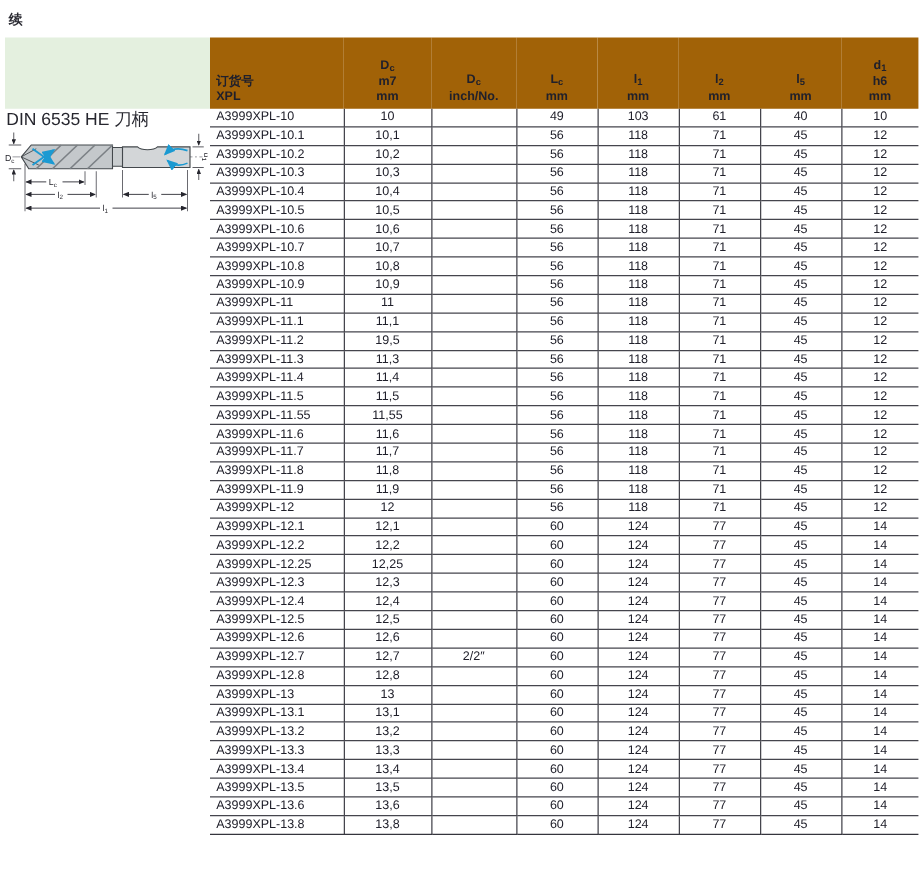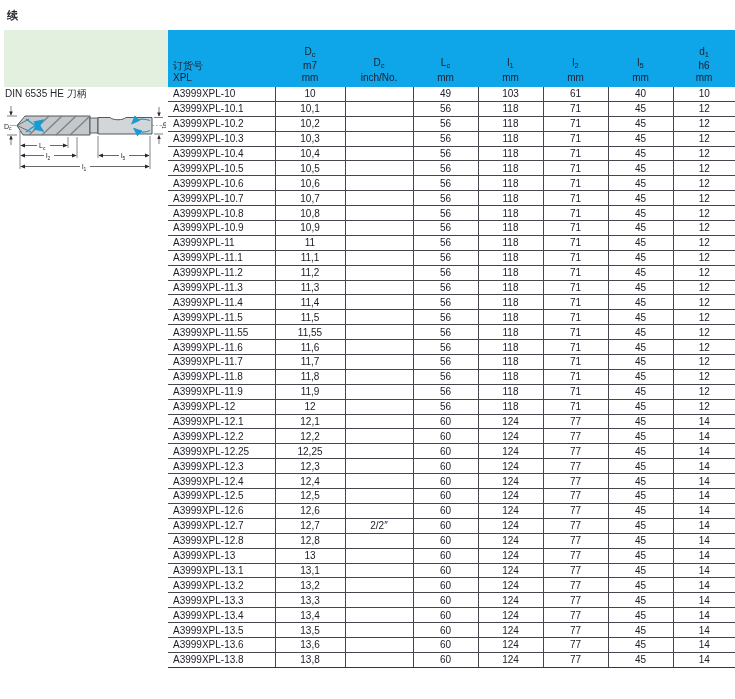--- a/index.html
+++ b/index.html
@@ -4,33 +4,33 @@
 <style>
   html,body{margin:0;padding:0;background:#fff;}
   #page{position:relative;width:735px;height:699px;background:#fff;overflow:hidden;
         font-family:"Liberation Sans",sans-serif;color:#20202b;}
 
   .continued{position:absolute;left:7px;top:8px;font-size:11px;font-weight:bold;color:#2a2a32;}
 
   .header-gutter{position:absolute;left:4px;top:30px;width:164px;height:57px;background:#e4f0df;}
 
   .spec-table{position:absolute;left:168px;top:30px;width:567px;border-collapse:collapse;table-layout:fixed;}
-  .spec-table thead th{background:#0ea5e9;vertical-align:bottom;padding:0 0 4px 0;
-        font-size:10px;font-weight:normal;line-height:11.5px;text-align:center;border:none;height:53px;}
+  .spec-table thead th{background:#a16207;vertical-align:bottom;padding:0 0 4px 0;
+        font-size:10px;font-weight:bold;line-height:11.5px;text-align:center;border:none;height:53px;}
   .spec-table thead th.col-order{text-align:left;padding-left:5px;}
   .spec-table tbody td{border:1px solid #45454d;font-size:10px;text-align:center;
         padding:0;height:13.9px;line-height:13px;white-space:nowrap;overflow:hidden;}
   .spec-table tbody td:first-child{text-align:left;padding-left:5px;border-left:none;}
   .spec-table tbody td:last-child{border-right:none;}
   .spec-table tbody tr:first-child td{border-top:none;}
   .spec-table tbody tr:last-child td{border-bottom:1.6px solid #35353d;}
 
   .sub{font-size:7.5px;vertical-align:-2px;}
 
-  .din-label{position:absolute;left:5px;top:87px;font-size:10px;color:#26262e;white-space:nowrap;}
+  .din-label{position:absolute;left:5px;top:87px;font-size:14px;color:#26262e;white-space:nowrap;}
 
   .diagram{position:absolute;left:4px;top:101px;width:162px;height:96px;}
   .dim-text{font-size:7px;fill:#26262e;}
   .dim-text .svg-sub{font-size:5px;}
 </style>
 </head>
 <body>
 
 <div id="page">
 
@@ -279,21 +279,21 @@
           <td>11,1</td>
           <td></td>
           <td>56</td>
           <td>118</td>
           <td>71</td>
           <td>45</td>
           <td>12</td>
         </tr>
         <tr>
           <td>A3999XPL-11.2</td>
-          <td>11,2</td>
+          <td>19,5</td>
           <td></td>
           <td>56</td>
           <td>118</td>
           <td>71</td>
           <td>45</td>
           <td>12</td>
         </tr>
         <tr>
           <td>A3999XPL-11.3</td>
           <td>11,3</td>

